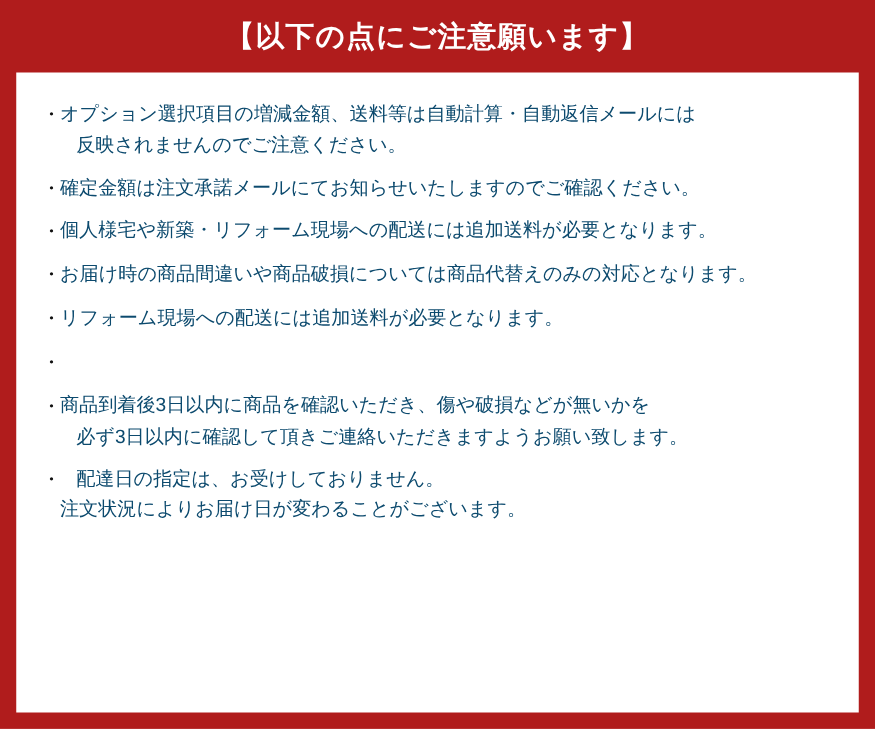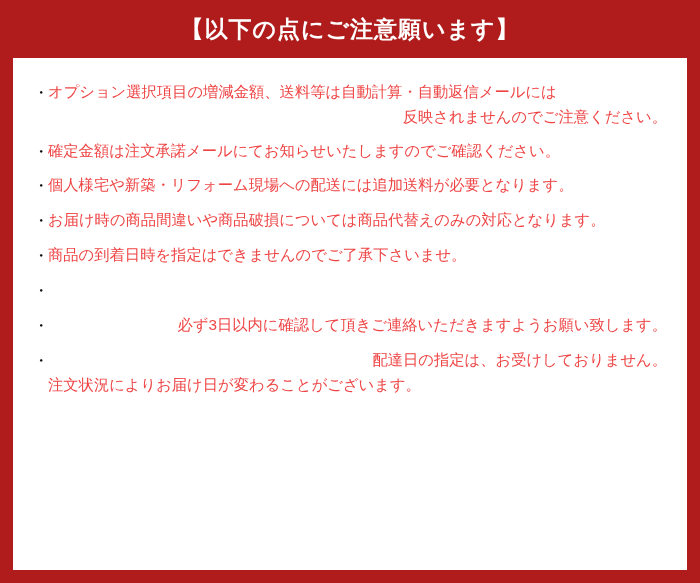--- a/index.html
+++ b/index.html
@@ -51,28 +51,27 @@
     width: 15px;
     flex: 0 0 15px;
     color: #111111;
     font-size: 16px;
     line-height: 1.62;
   }
   .item-lines {
     flex: 1 1 auto;
   }
   .line {
-    color: #ef4444;
+    color: #0c4a6e;
     font-size: 15.3px;
     line-height: 1.62;
     white-space: nowrap;
   }
   .line.indent {
     padding-left: 13px;
-    text-align: right;
   }
 </style>
 </head>
 <body>
 
 <div class="notice-card">
   <div class="notice-title">【以下の点にご注意願います】</div>
   <div class="notice-body">
 
     <div class="notice-item">
@@ -100,33 +99,34 @@
     <div class="notice-item">
       <span class="bullet">・</span>
       <div class="item-lines">
         <div class="line">お届け時の商品間違いや商品破損については商品代替えのみの対応となります。</div>
       </div>
     </div>
 
     <div class="notice-item">
       <span class="bullet">・</span>
       <div class="item-lines">
-        <div class="line">商品の到着日時を指定はできませんのでご了承下さいませ。</div>
+        <div class="line">リフォーム現場への配送には追加送料が必要となります。</div>
       </div>
     </div>
 
     <div class="notice-item">
       <span class="bullet">・</span>
       <div class="item-lines">
       </div>
     </div>
 
     <div class="notice-item">
       <span class="bullet">・</span>
       <div class="item-lines">
+        <div class="line">商品到着後3日以内に商品を確認いただき、傷や破損などが無いかを</div>
         <div class="line indent">必ず3日以内に確認して頂きご連絡いただきますようお願い致します。</div>
       </div>
     </div>
 
     <div class="notice-item">
       <span class="bullet">・</span>
       <div class="item-lines">
         <div class="line indent">配達日の指定は、お受けしておりません。</div>
         <div class="line">注文状況によりお届け日が変わることがございます。</div>
       </div>

